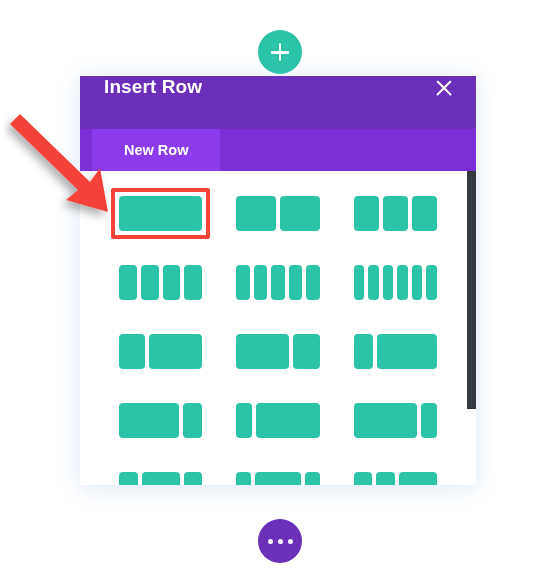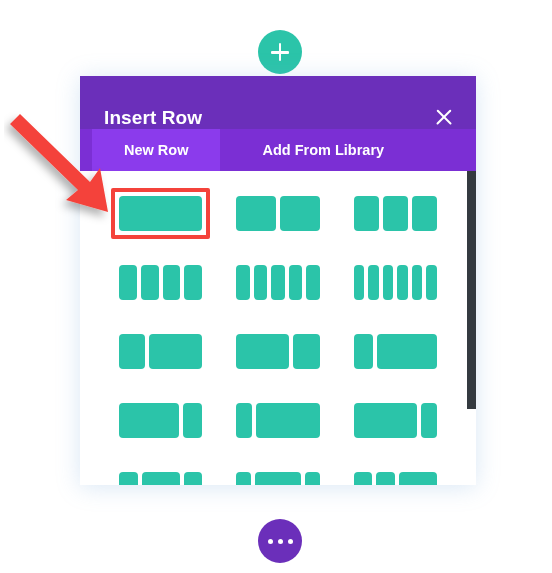--- a/index.html
+++ b/index.html
@@ -58,21 +58,21 @@
     box-shadow: 0 2px 22px rgba(120,170,220,0.28);
     display: flex;
     flex-direction: column;
     overflow: hidden;
   }
 
   #modal-header {
     height: 53px;
     background: #6B2FBA;
     display: flex;
-    align-items: flex-end;
+    align-items: flex-start;
     justify-content: space-between;
     padding: 0 20px 0 24px;
     box-sizing: border-box;
     flex: none;
   }
   #modal-title {
     color: #ffffff;
     font-size: 19px;
     font-weight: bold;
     letter-spacing: 0.1px;
@@ -232,21 +232,20 @@
   <div id="modal-header" style="background: rgb(107, 47, 186);">
     <div id="modal-title">Insert Row</div>
     <div id="close-btn">
       <span></span>
       <span></span>
     </div>
   </div>
 
   <div id="tabs" style="background: rgb(123, 47, 212);">
     <div class="tab active" style="background: rgb(139, 59, 236);">New Row</div>
-    <div class="tab inactive">Add From Library</div>
   </div>
 
   <div id="modal-body">
     <div id="grid">
         <div class="layout-cell">
           <div class="layout-inner selected" title="1 Column" style="border-color: rgb(244, 67, 59);">
             <div class="col" style="flex: 1 1 0px; background: rgb(43, 196, 169);"></div>
           </div>
         </div>
         <div class="layout-cell">

